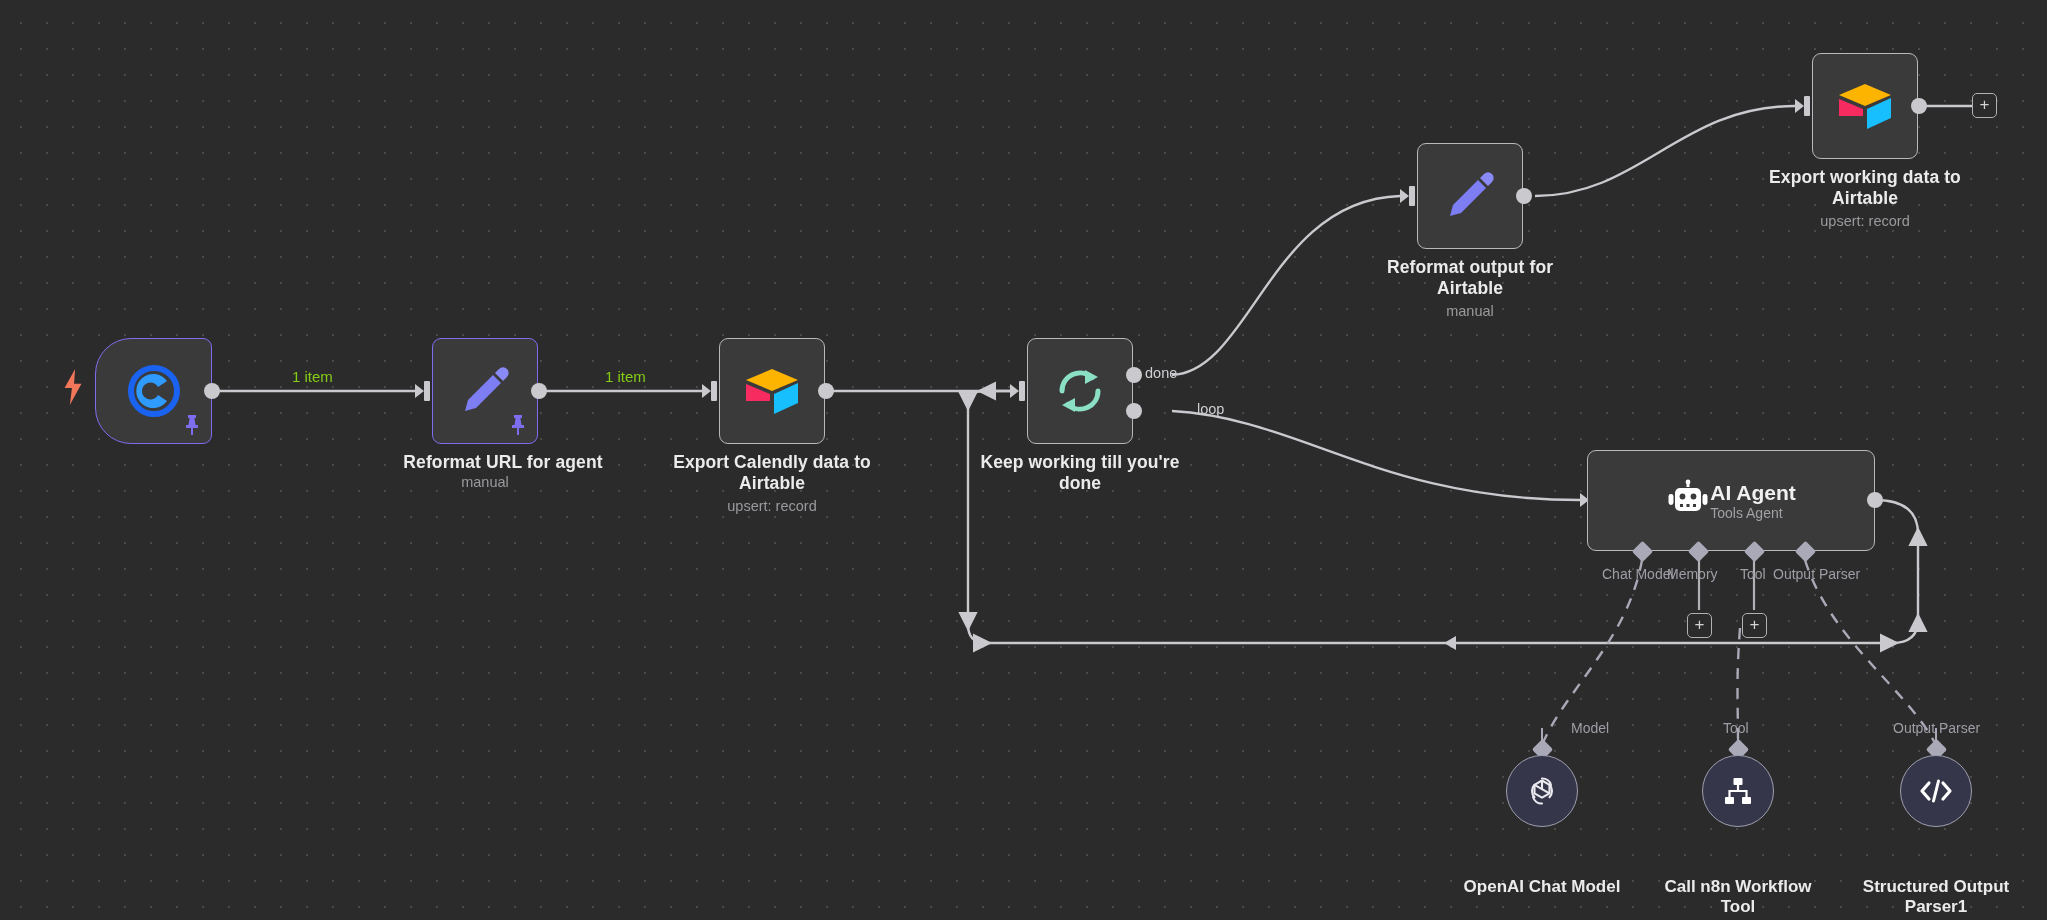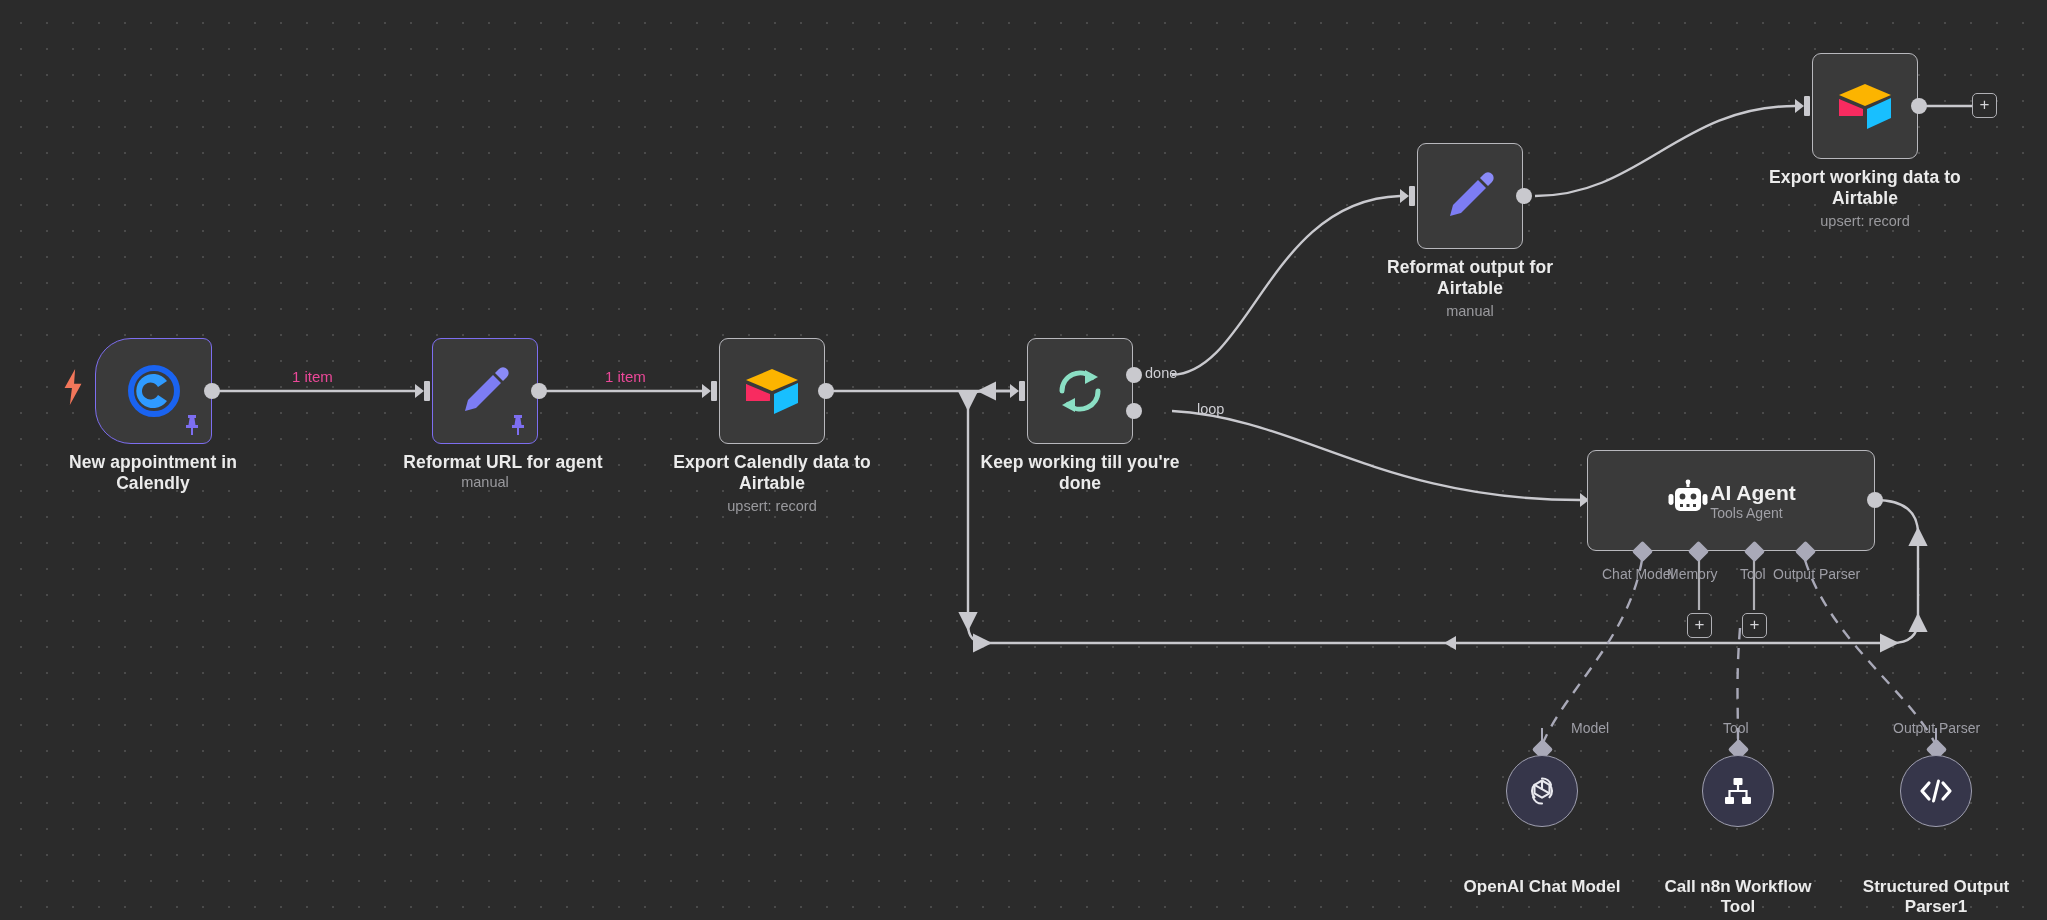--- a/index.html
+++ b/index.html
@@ -78,21 +78,21 @@
   .arrow-in::after {
     content: "";
     position: absolute; left: 9px; top: 0;
     width: 6px; height: 20px;
     background: #c9c9ce;
     border-radius: 1px;
   }
 
   .edge-label {
     position: absolute;
-    color: #ec4899;
+    color: #84cc16;
     font-size: 15px;
     background: #2b2b2b;
     padding: 0 5px;
     white-space: nowrap;
   }
   .port-label {
     position: absolute;
     color: #cfcfd4;
     font-size: 14.5px;
     white-space: nowrap;
@@ -210,22 +210,20 @@
         <path d="M40 17 A17 17 0 1 0 40 37 L31 31 A8.5 8.5 0 1 1 31 23 Z" fill="#2f9bff"></path>
       </svg>
     </span>
     <span class="pin" style="right:9px; bottom:7px; width:20px; height:22px;">
       <svg width="20" height="22" viewBox="0 0 20 22">
         <path d="M6 1 h8 v3 h-1.6 l1.1 7 H16 v3 h-5 v7 h-2 v-7 H4 v-3 h2.5 l1.1-7 H6 Z" fill="#7d6ef0"></path>
       </svg>
     </span>
   </div>
   <div class="dot-out" style="left:204px; top:383px;"></div>
-  <div class="node-label" style="left:23px; top:452px; width:260px;">New appointment in
-Calendly</div>
 
   <span class="edge-label" style="left:287px; top:368px;">1 item</span>
 
   <div class="arrow-in" style="left:415px; top:381px;"></div>
   <div class="node accent-purple" style="left:432px; top:338px; width:106px; height:106px;">
     <span style="display:block;width:52px;height:52px;">
       <svg width="52" height="52" viewBox="0 0 52 52">
         <path d="M6 46 L9 35 L34 10 L42 18 L17 43 Z" fill="#7d7df4"></path>
         <path d="M36 8 L40 4 A5 5 0 0 1 48 12 L44 16 Z" fill="#8a8af7"></path>
       </svg>

